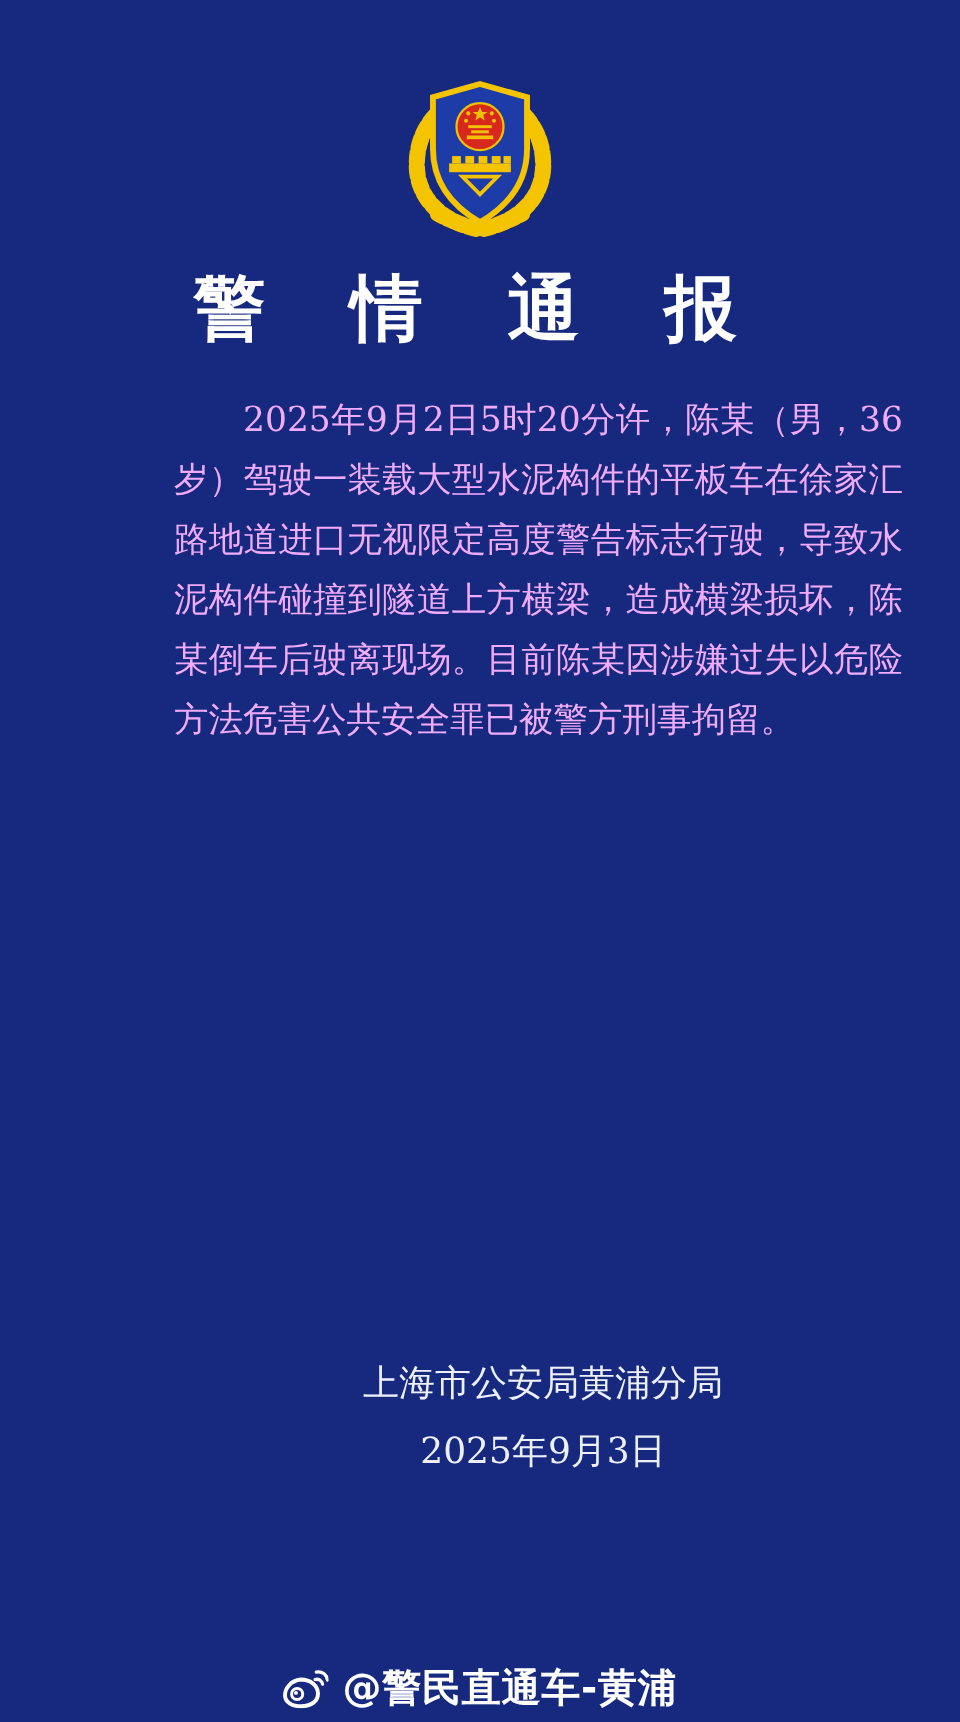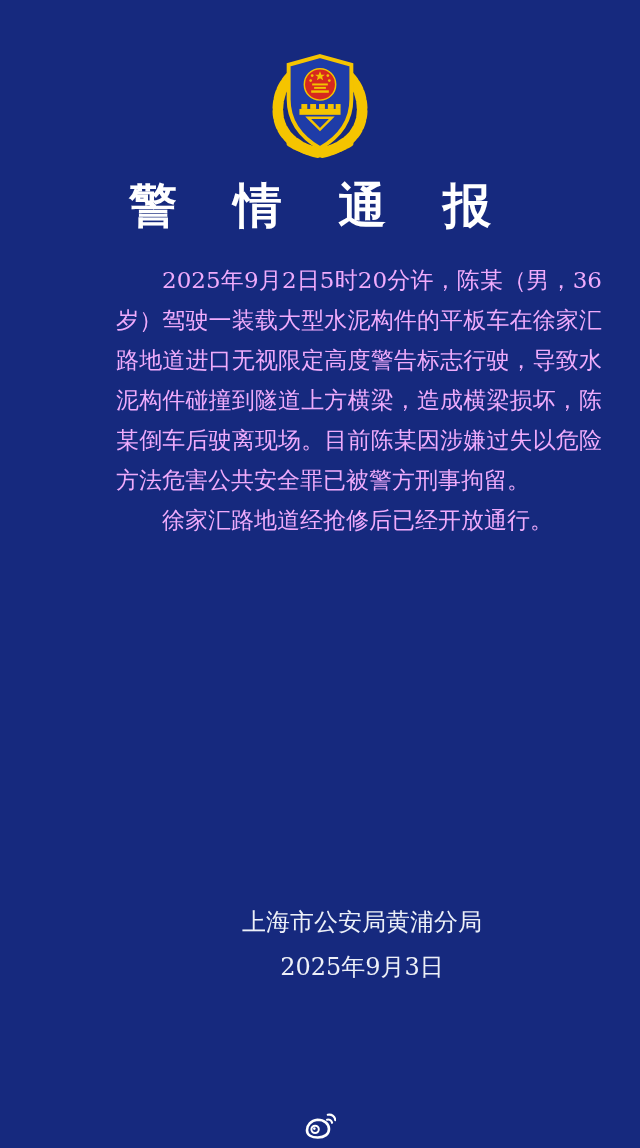--- a/index.html
+++ b/index.html
@@ -82,33 +82,33 @@
         <rect x="44" y="34.5" width="12" height="2"></rect>
         <rect x="41" y="38" width="18" height="2.5"></rect>
       </g>
     </svg>
   </div>
 
   <h1 class="title">警 情 通 报</h1>
 
   <div class="body">
     <p>2025年9月2日5时20分许，陈某（男，36岁）驾驶一装载大型水泥构件的平板车在徐家汇路地道进口无视限定高度警告标志行驶，导致水泥构件碰撞到隧道上方横梁，造成横梁损坏，陈某倒车后驶离现场。目前陈某因涉嫌过失以危险方法危害公共安全罪已被警方刑事拘留。</p>
-    <p>徐家汇路地道经抢修后已经开放通行。</p>
   </div>
 
   <div class="signature">
     <div>上海市公安局黄浦分局</div>
     <div>2025年9月3日</div>
   </div>
 
   <div class="footer">
     <span>
       <svg class="weibo-icon" width="31" height="27" viewBox="0 0 40 35" aria-hidden="true">
         <path d="M16,10 C7.5,11 2.5,17.5 2.5,23.5 C2.5,29.5 8.5,33 16.5,33 C25.5,33 31,28.5 31,22 C31,15.5 25,10 16,10 Z" fill="none" stroke="#FFFFFF" stroke-width="3.4"></path>
         <circle cx="13" cy="22.5" r="4.8" fill="none" stroke="#FFFFFF" stroke-width="2.6"></circle>
         <circle cx="12" cy="21.5" r="1.7" fill="#FFFFFF"></circle>
         <path d="M28.5,10 C31.5,9 34.5,11 35,14" fill="none" stroke="#FFFFFF" stroke-width="2.8" stroke-linecap="round"></path>
         <path d="M29.5,3.5 C35,2.5 38.8,6 39.2,10.5" fill="none" stroke="#FFFFFF" stroke-width="2.8" stroke-linecap="round"></path>
       </svg>
     </span>
+    <span class="handle">@警民直通车-黄浦</span>
   </div>
 
 </div>
 
 </body></html>

